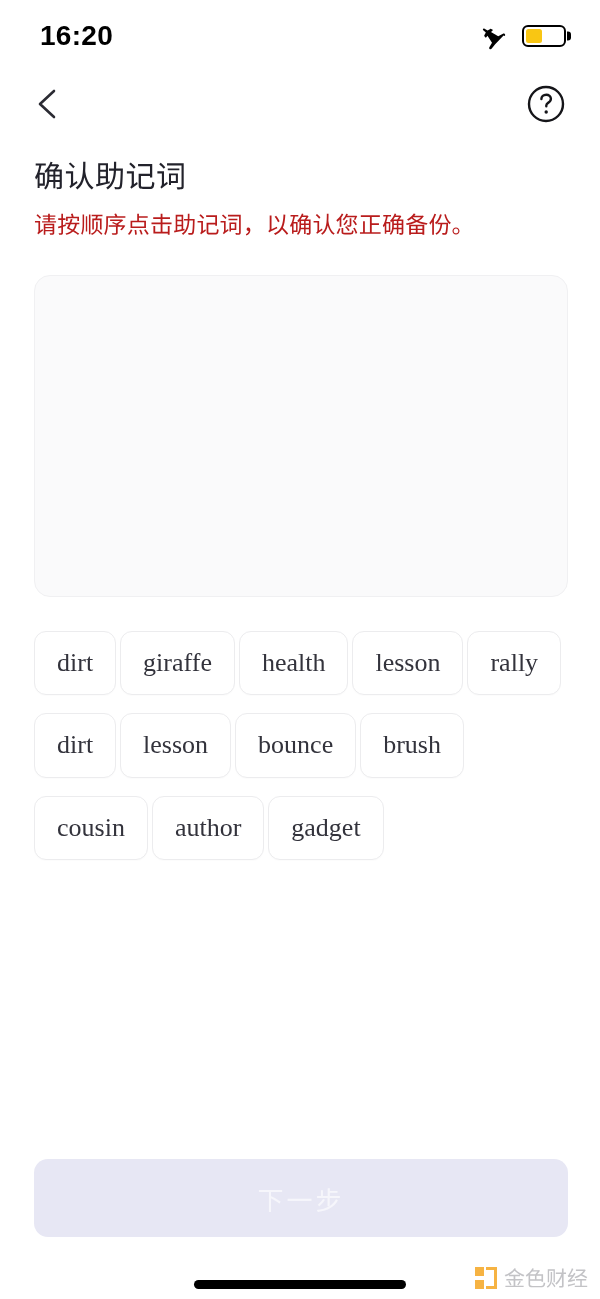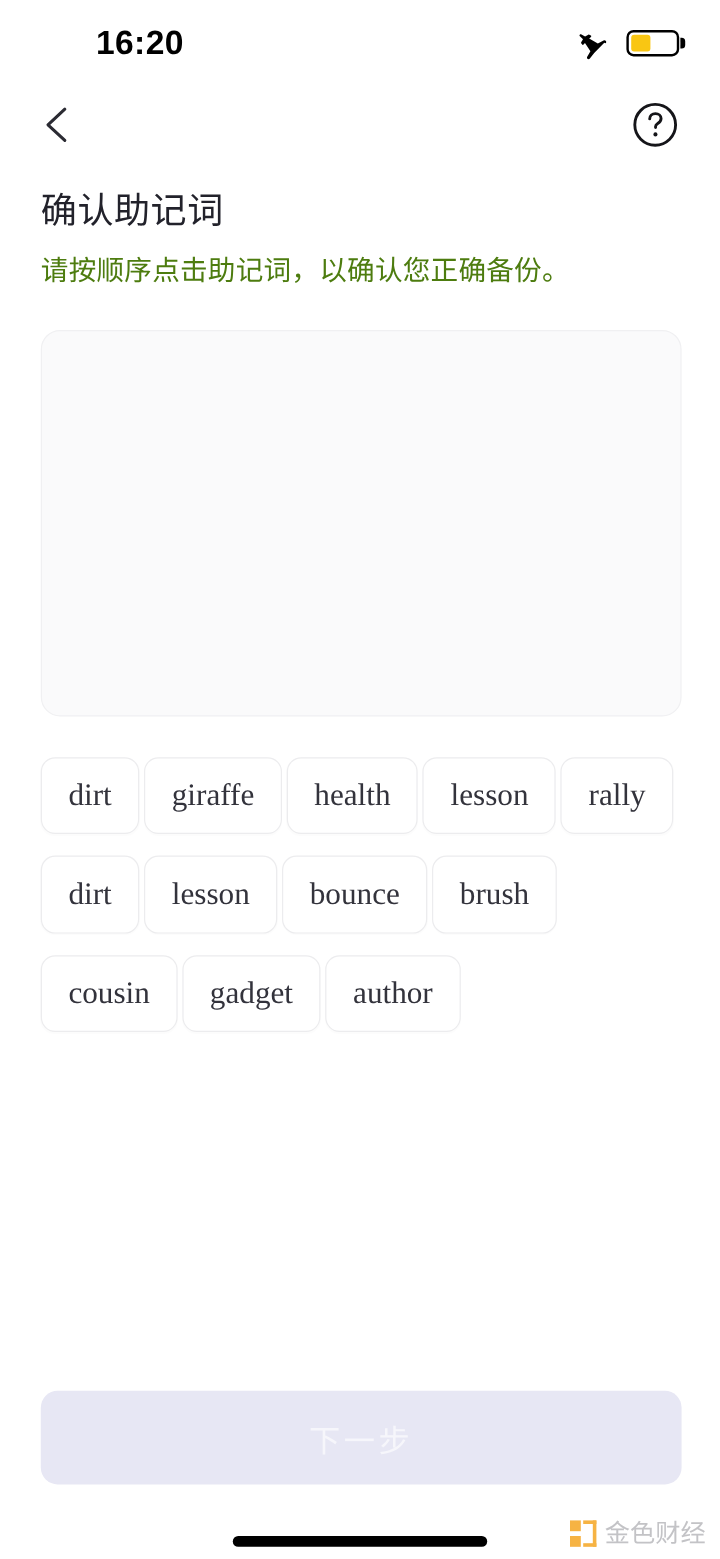--- a/index.html
+++ b/index.html
@@ -34,21 +34,20 @@
     align-items: center;
     justify-content: space-between;
     padding: 0 34px 0 40px;
   }
 
   .status-time {
     font-size: 28px;
     font-weight: bold;
     letter-spacing: 0.3px;
     color: #000000;
-    margin-left: 40px;
   }
 
   .status-right {
     display: flex;
     align-items: center;
     gap: 14px;
   }
 
   .airplane-icon { display: block; }
 
@@ -117,21 +116,21 @@
     font-size: 30px;
     font-weight: normal;
     color: #22222b;
     line-height: 1.25;
     letter-spacing: 0.5px;
   }
 
   .page-subtitle {
     margin-top: 14px;
     font-size: 23px;
-    color: #4d7c0f;
+    color: #b91c1c;
     line-height: 1.35;
     letter-spacing: 0.2px;
   }
 
   
   .answer-area {
     margin: 34px 32px 0 34px;
     height: 322px;
     background: #fafafb;
     border: 1px solid #f0f0f2;
@@ -287,22 +286,22 @@
       <div class="word-chip">dirt</div>
       <div class="word-chip">giraffe</div>
       <div class="word-chip">health</div>
       <div class="word-chip">lesson</div>
       <div class="word-chip">rally</div>
       <div class="word-chip">dirt</div>
       <div class="word-chip">lesson</div>
       <div class="word-chip">bounce</div>
       <div class="word-chip">brush</div>
       <div class="word-chip">cousin</div>
+      <div class="word-chip">author</div>
       <div class="word-chip">gadget</div>
-      <div class="word-chip">author</div>
     </div>
 
   <div class="cta-wrap">
     <button class="cta-button" disabled="disabled">下一步</button>
   </div>
 
   <div class="home-indicator"></div>
 
   <div class="watermark">
     <div class="wm-mark">

